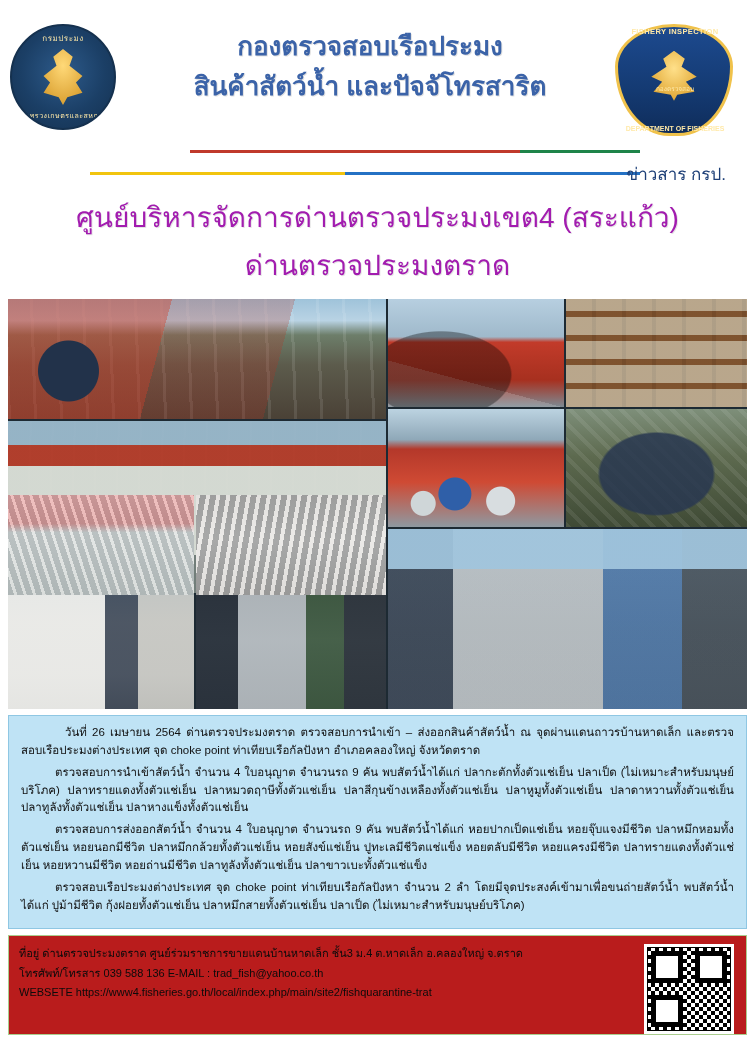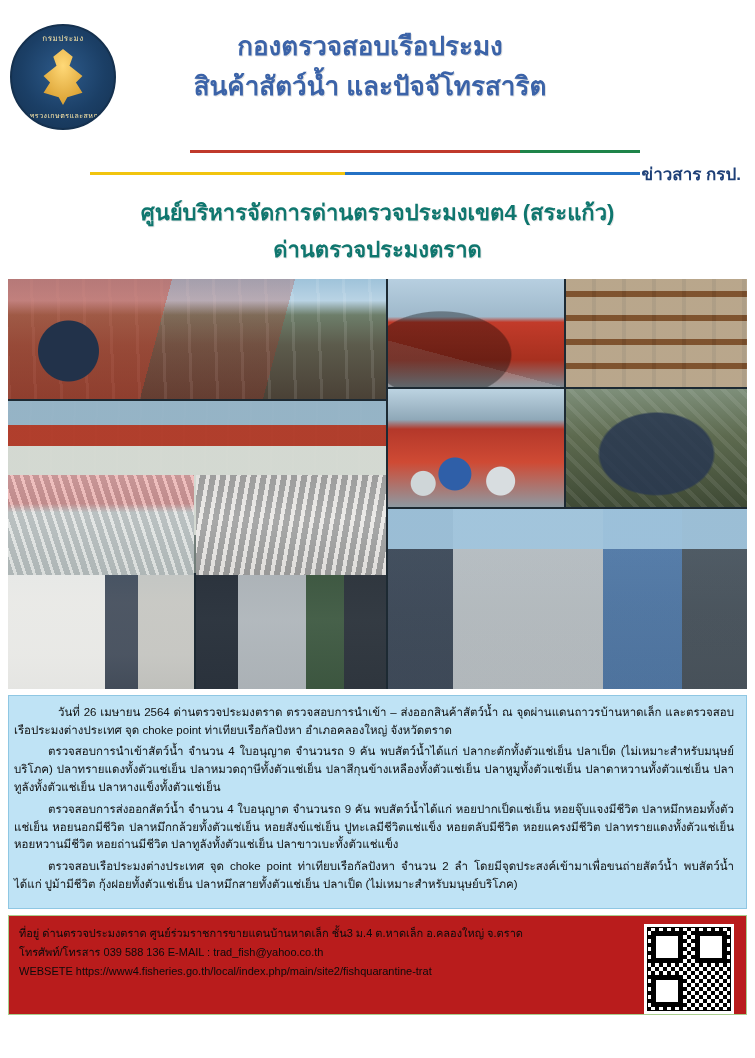--- a/index.html
+++ b/index.html
@@ -148,36 +148,36 @@
     position: absolute;
     height: 3px;
   }
   .rule.red   { left: 100px; top: 0px;  width: 330px; background: #c0392b; }
   .rule.green { left: 430px; top: 0px;  width: 120px; background: #1e8449; }
   .rule.yellow{ left: 0px;   top: 22px; width: 255px; background: #f1c40f; }
   .rule.blue  { left: 255px; top: 22px; width: 295px; background: #2471c4; }
 
   .news-label {
     position: absolute;
-    right: 14px;
+    right: 29px;
     top: 160px;
     color: #1d3f77;
     font-size: 17px;
-    font-weight: bold;
+    font-weight: normal;
   }
 
   
   .subtitles {
     margin-top: 4px;
     text-align: center;
   }
   .subtitle {
-    color: #0f766e;
-    font-size: 22px;
-    font-weight: bold;
+    color: #a21caf;
+    font-size: 28px;
+    font-weight: normal;
     line-height: 1.7;
     text-shadow: 1px 1px 0 rgba(0,0,0,0.10);
   }
 
   
   .collage {
     position: relative;
     margin: 10px 8px 0 8px;
     width: 739px;
     height: 410px;
@@ -337,21 +337,21 @@
   }
 
   
   .body-panel {
     position: relative;
     margin: 6px 24px 0 8px;
     width: 739px;
     box-sizing: border-box;
     background: #bfe3f5;
     border: 1px solid #8fc7e3;
-    padding: 8px 12px 10px 5px;
+    padding: 8px 12px 10px 12px;
   }
   .body-panel p {
     margin: 0 0 4px 0;
     color: #101010;
     font-size: 11.5px;
     line-height: 1.55;
     text-align: justify;
     text-indent: 34px;
   }
   .body-panel p.first { text-indent: 44px; }
@@ -416,20 +416,28 @@
       <div class="ring-text-top">กรมประมง</div>
       <div class="emblem"></div>
       <div class="ring-text-bottom">กระทรวงเกษตรและสหกรณ์</div>
     </div>
 
     <div class="title-block">
       <div class="title-line">กองตรวจสอบเรือประมง</div>
       <div class="title-line">สินค้าสัตว์น้ำ และปัจจัโทรสาริต</div>
     </div>
 
+    <div class="logo-right">
+      <div class="shield">
+        <div class="shield-inner"></div>
+      </div>
+      <div class="shield-top-text">FISHERY INSPECTION</div>
+      <div class="shield-mid-text">กองตรวจสอบ</div>
+      <div class="shield-bottom-text">DEPARTMENT OF FISHERIES</div>
+    </div>
 
     <div class="rule-group">
       <div class="rule red"></div>
       <div class="rule green"></div>
       <div class="rule yellow"></div>
       <div class="rule blue"></div>
     </div>
 
     <div class="news-label">ข่าวสาร กรป.</div>
   </div>

